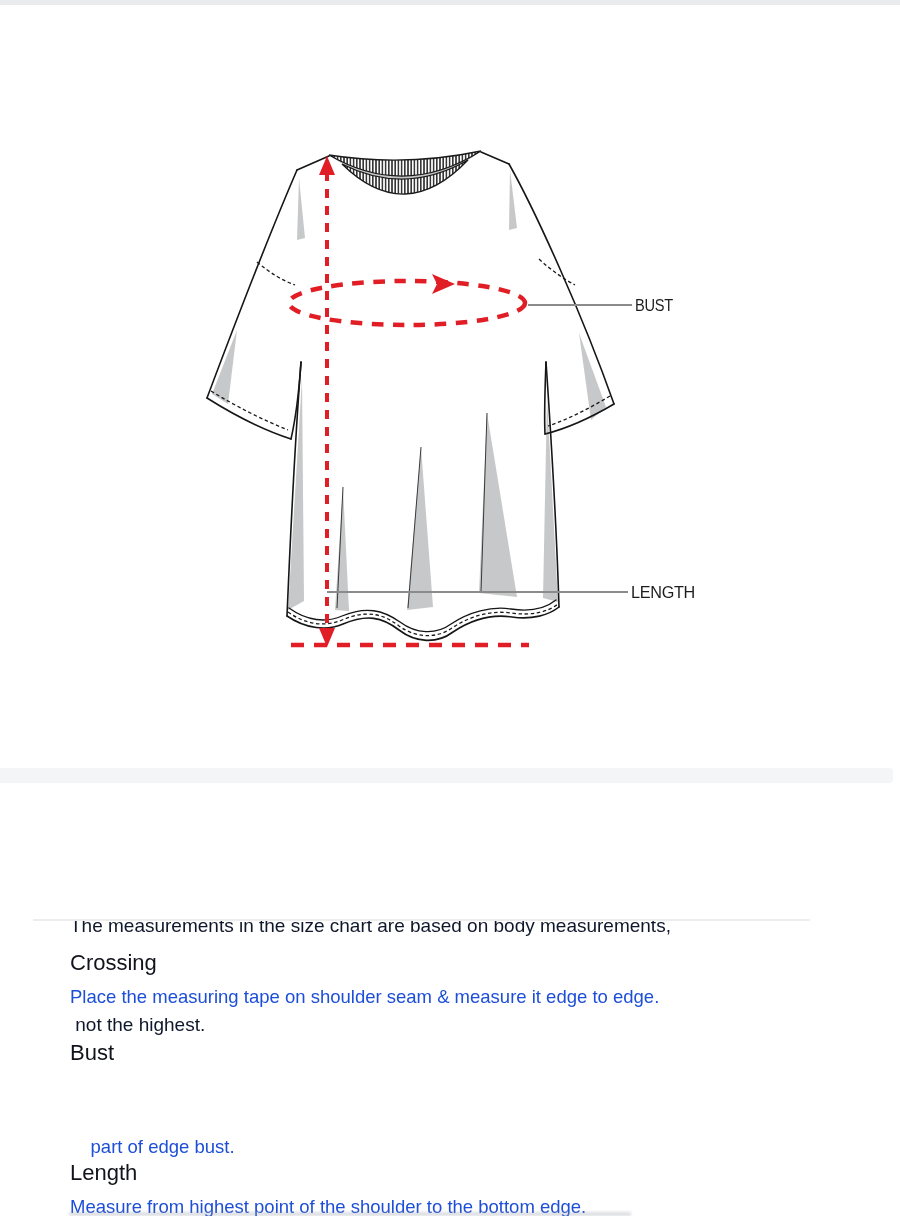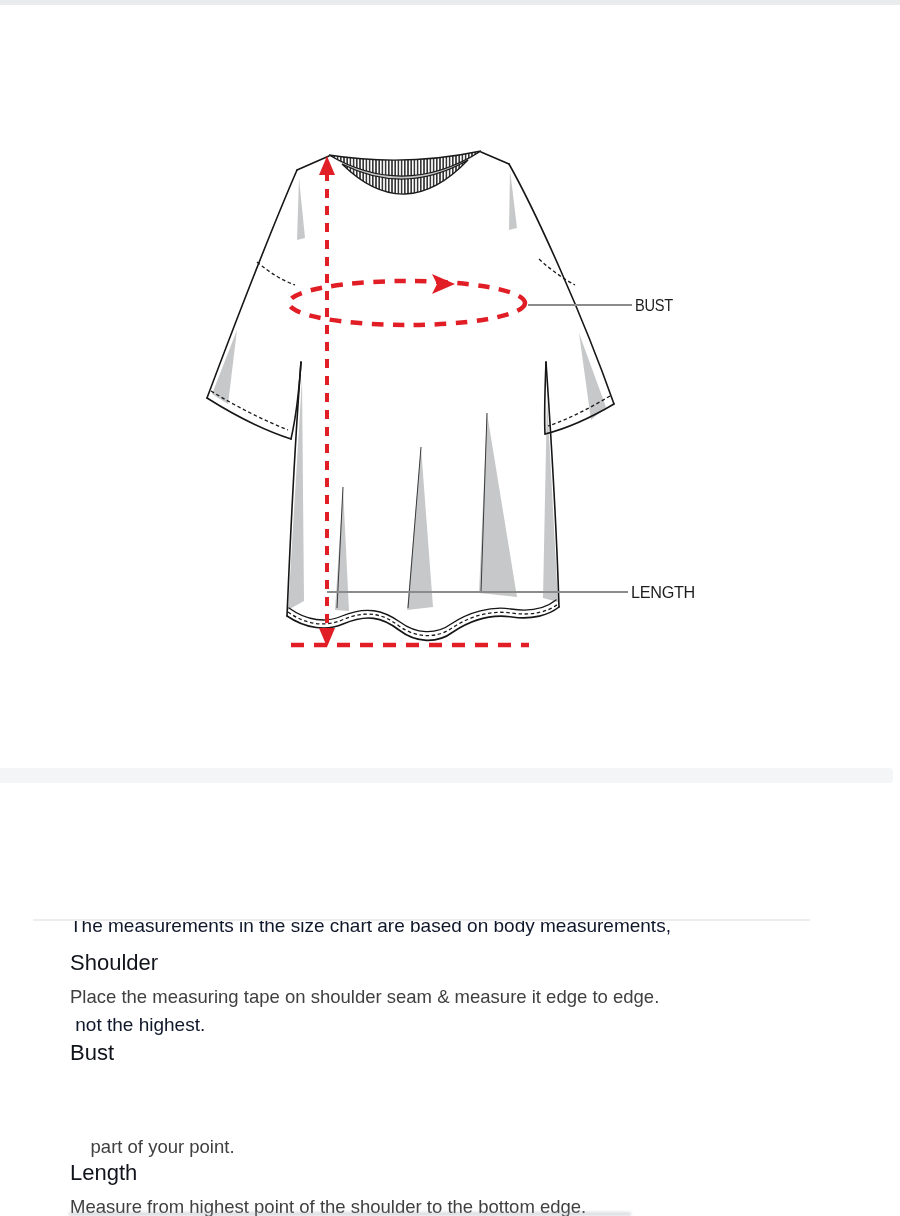--- a/index.html
+++ b/index.html
@@ -40,21 +40,21 @@
     background:#ededee;
   }
   .section{position:absolute;left:70px;width:760px;}
   .section h3{
     margin:0;padding:0;
     font-size:22px;font-weight:400;color:#12141c;
     line-height:26px;
   }
   .section p{
     margin:6px 0 0 0;padding:0;
-    font-size:18.5px;line-height:30px;color:#404040;
+    font-size:18.5px;line-height:30px;color:#1d4ed8;
     white-space:pre-wrap;
   }
   .sec-shoulder{top:950px;}
   .sec-bust{top:1040px;}
   .sec-length{top:1160px;}
   .cutoff{
     position:absolute;top:1212px;left:69px;width:562px;height:4px;
     background:#9aa0a8;opacity:.35;filter:blur(1.5px);
   }
 </style>
@@ -142,28 +142,28 @@
   <div class="section-bar"></div>
 
   <div class="note">
     <div>The measurements in the size chart are based on body measurements,</div>
     <div> not the highest.</div>
   </div>
 
   <div class="rule"></div>
 
   <div class="section sec-shoulder">
-    <h3>Shoulder</h3>
+    <h3>Crossing</h3>
     <p>Place the measuring tape on shoulder seam &amp; measure it edge to edge.</p>
   </div>
 
   <div class="section sec-bust">
     <h3>Bust</h3>
     <p><br>
-    <span>part of your point.</span></p>
+    <span>part of edge bust.</span></p>
   </div>
 
   <div class="section sec-length">
     <h3>Length</h3>
     <p>Measure from highest point of the shoulder to the bottom edge.</p>
   </div>
 
   <div class="cutoff"></div>
 
 </div>

